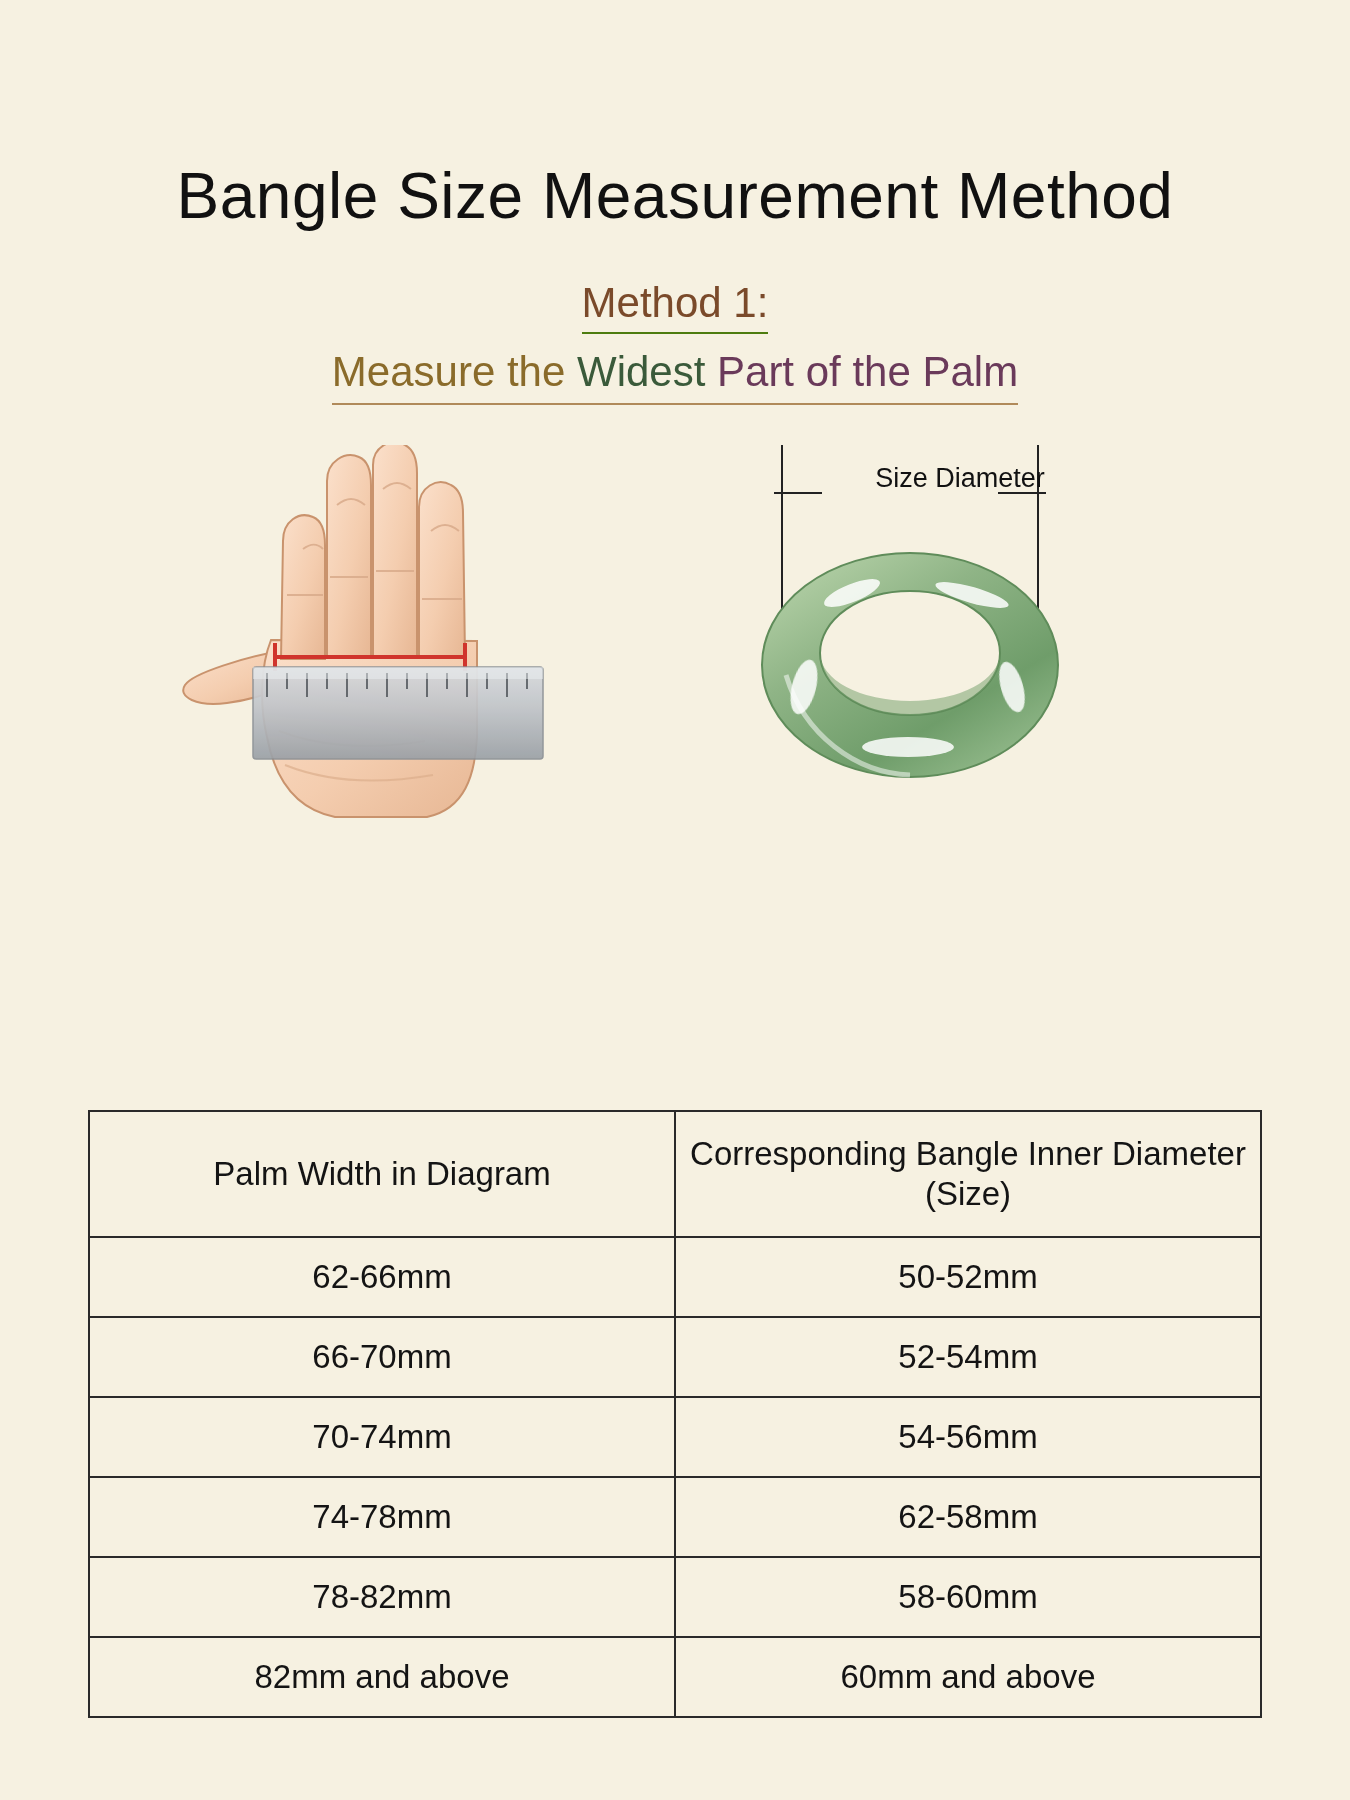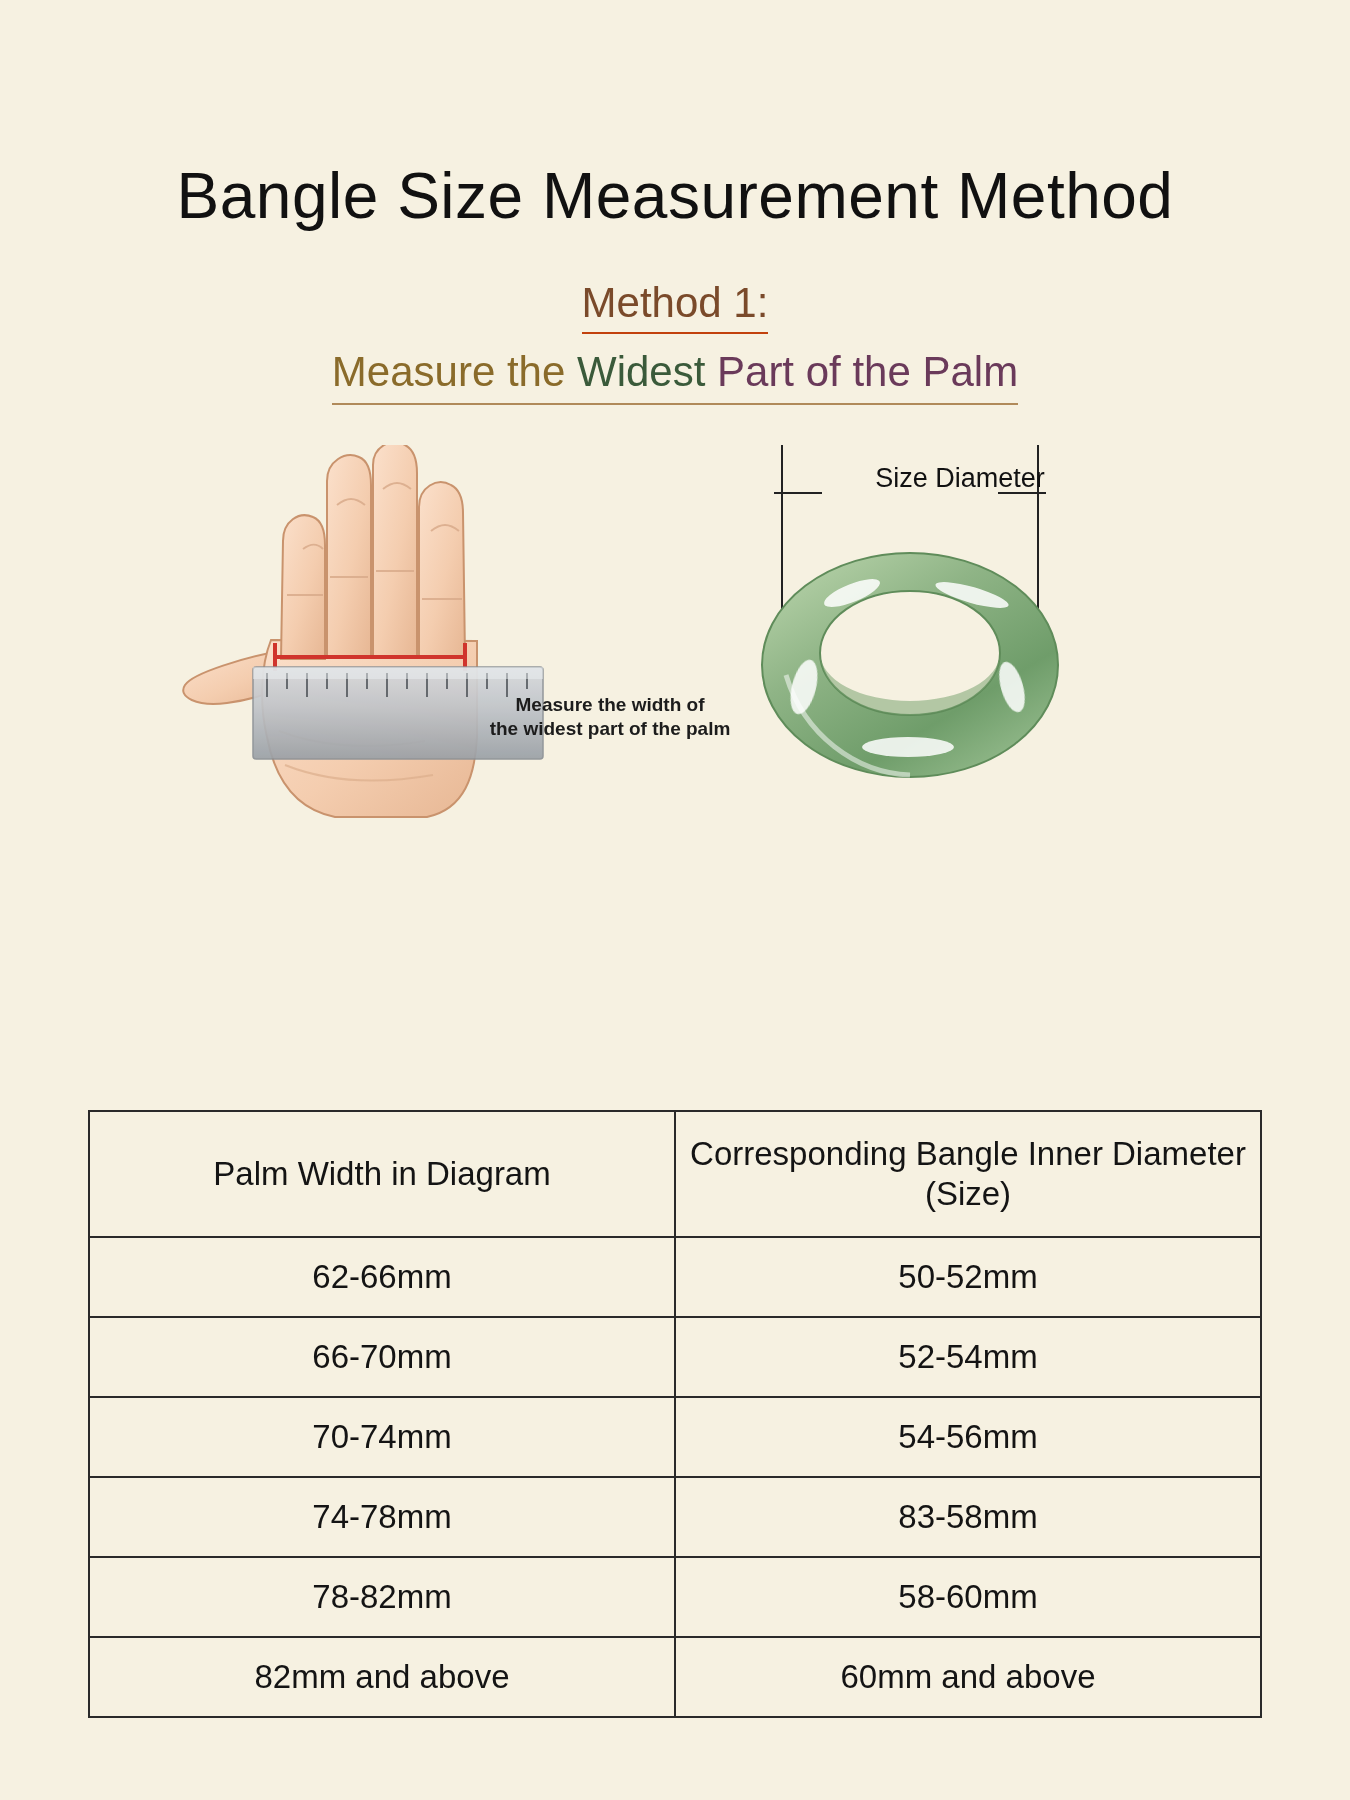--- a/index.html
+++ b/index.html
@@ -34,21 +34,21 @@
   }
 
   .method-block {
     text-align: center;
     margin-top: 48px;
   }
   .method-label {
     font-size: 42px;
     color: #7a4a2a;
     display: inline-block;
-    border-bottom: 2px solid #c2410c;
+    border-bottom: 2px solid #4d7c0f;
     padding-bottom: 4px;
     line-height: 1.2;
   }
   .method-sub {
     font-size: 42px;
     display: inline-block;
     margin-top: 12px;
     border-bottom: 2px solid #b08a5a;
     padding-bottom: 4px;
     line-height: 1.25;
@@ -209,24 +209,20 @@
             <line x1="252" y1="228" x2="252" y2="252"></line>
             <line x1="272" y1="228" x2="272" y2="244"></line>
             <line x1="292" y1="228" x2="292" y2="252"></line>
             <line x1="312" y1="228" x2="312" y2="244"></line>
             <line x1="332" y1="228" x2="332" y2="252"></line>
             <line x1="352" y1="228" x2="352" y2="244"></line>
           </g>
           <rect x="78" y="222" width="290" height="12" fill="#eceff1" opacity="0.5"></rect>
         </g>
       </svg>
-      <div class="ruler-caption">
-        <div>Measure the width of</div>
-        <div>the widest part of the palm</div>
-      </div>
     </div>
 
     <div class="bangle-fig">
       <svg width="400" height="430" viewBox="0 0 400 430">
         <defs>
           <linearGradient id="jadeGrad" x1="0.1" y1="0" x2="0.9" y2="1">
             <stop offset="0%" stop-color="#b9d4ab"></stop>
             <stop offset="35%" stop-color="#8fb486"></stop>
             <stop offset="70%" stop-color="#6f9d6a"></stop>
             <stop offset="100%" stop-color="#9cc193"></stop>
@@ -285,21 +281,21 @@
       <tr>
         <td>66-70mm</td>
         <td>52-54mm</td>
       </tr>
       <tr>
         <td>70-74mm</td>
         <td>54-56mm</td>
       </tr>
       <tr>
         <td>74-78mm</td>
-        <td>83-58mm</td>
+        <td>62-58mm</td>
       </tr>
       <tr>
         <td>78-82mm</td>
         <td>58-60mm</td>
       </tr>
       <tr>
         <td>82mm and above</td>
         <td>60mm and above</td>
       </tr>
     </tbody>

